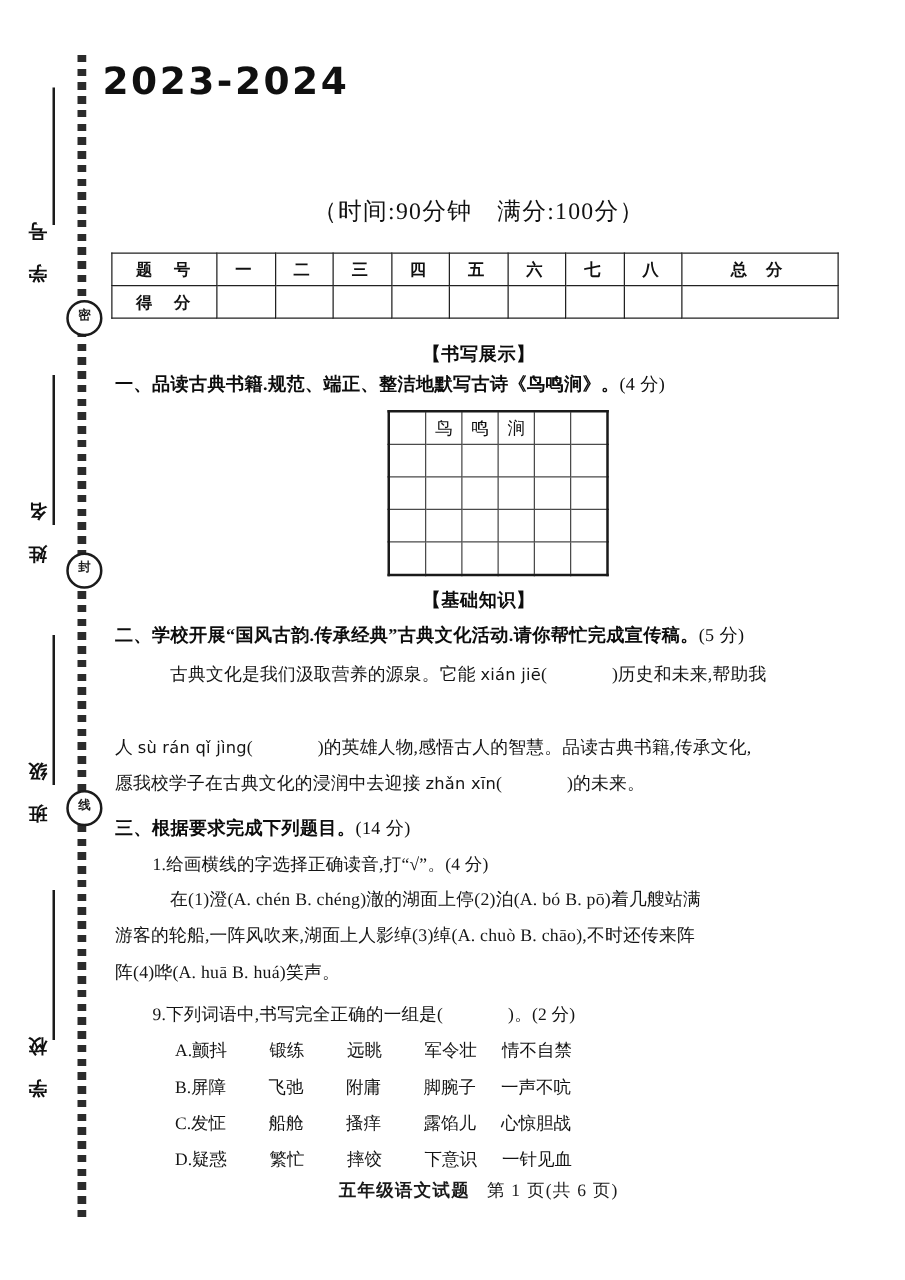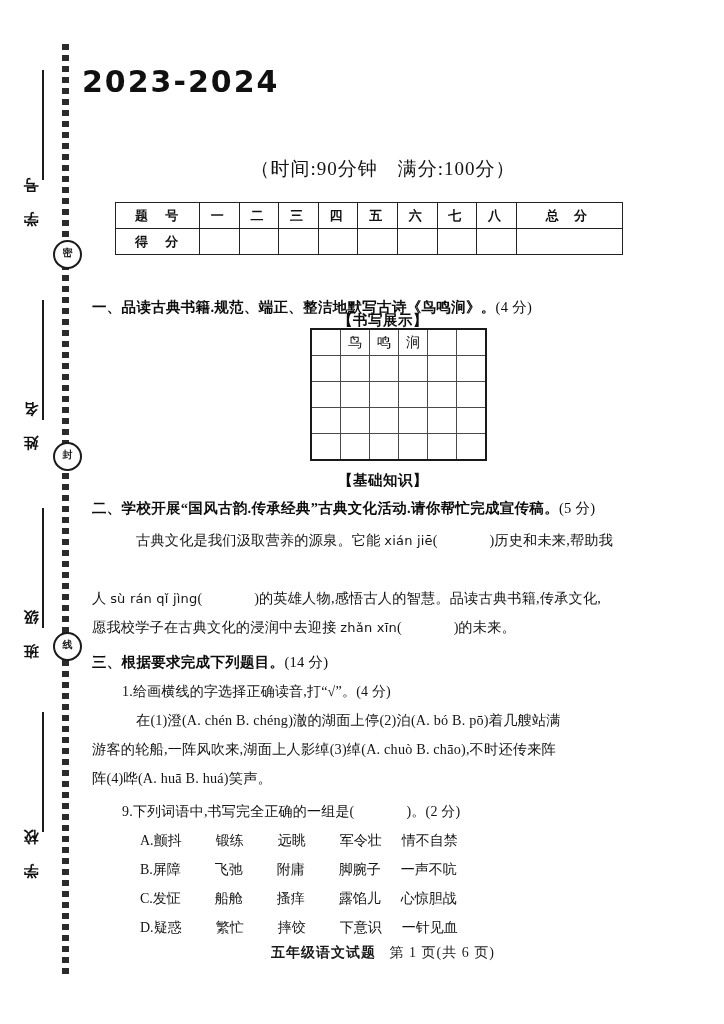--- a/index.html
+++ b/index.html
@@ -85,41 +85,40 @@
 
   .year-title {
     position: absolute;
     left: 4px;
     top: 48px;
     font-family: "DejaVu Sans", sans-serif;
     font-size: 30px;
     font-weight: bold;
     letter-spacing: 2px;
     color: #101010;
-    margin-top: 16px;
   }
 
   .exam-meta {
     position: absolute;
     left: 0;
     top: 156px;
     width: 610px;
     text-align: center;
     font-size: 19px;
     letter-spacing: 1px;
     color: #121212;
   }
 
   
   .score-table {
     position: absolute;
-    left: 37px;
+    left: 11px;
     top: 202px;
     border-collapse: collapse;
-    width: 508px;
+    width: 582px;
   }
   .score-table td {
     border: 1px solid #3a3a3a;
     height: 25px;
     text-align: center;
     font-size: 13px;
     font-weight: bold;
     letter-spacing: 4px;
     padding: 0;
     color: #111111;
@@ -287,21 +286,21 @@
         <td></td>
         <td></td>
         <td></td>
         <td></td>
         <td></td>
         <td></td>
       </tr>
     </tbody>
   </table>
 
-  <div class="bracket-head" style="top:274px;margin-top:37px;">【书写展示】</div>
+  <div class="bracket-head" style="top:274px;">【书写展示】</div>
 
   <div class="q-head" style="top:298px;">
     <span>一、品读古典书籍.规范、端正、整洁地默写古诗《鸟鸣涧》。</span><span class="pts">(4 分)</span>
   </div>
 
   <table class="poem-grid">
     <tbody>
       <tr>
         <td></td>
         <td>鸟</td>

